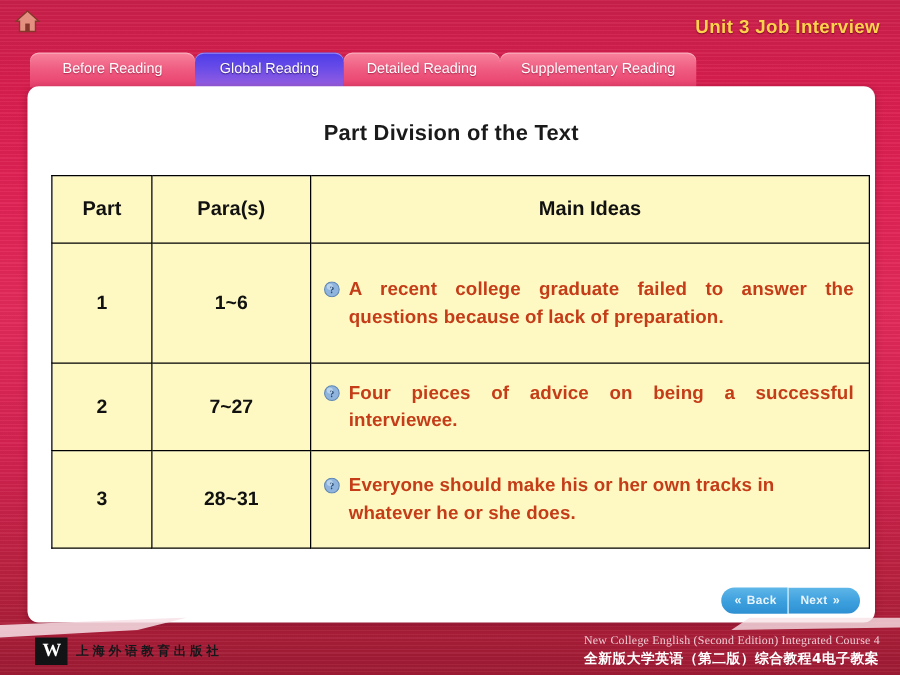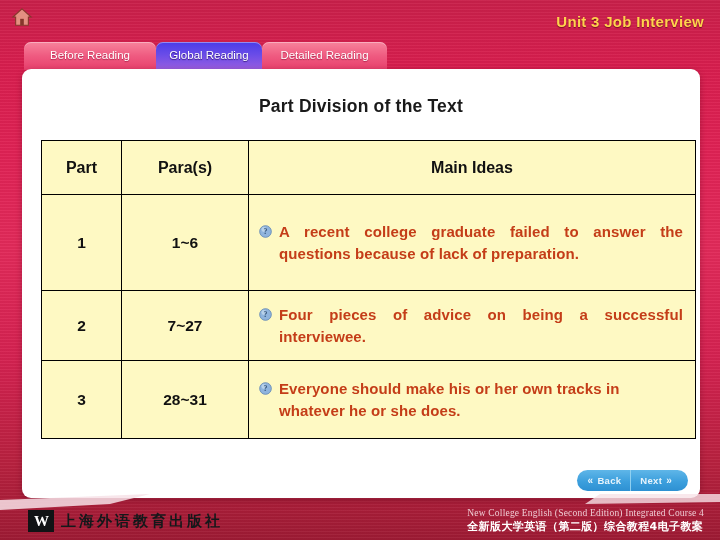--- a/index.html
+++ b/index.html
@@ -88,21 +88,21 @@
     text-align: center;
   }
 
   .tab.active {
     background: linear-gradient(180deg, #4a3ce8 0%, #6a4ce8 45%, #9a5fe0 100%);
     box-shadow: inset 0 1px 0 rgba(255,255,255,0.4);
     text-shadow: 0 1px 1px rgba(20,0,80,0.7);
   }
 
   .tab.w-before { width: 132px; }
-  .tab.w-global { width: 106px; }
+  .tab.w-global { width: 119px; }
   .tab.w-detailed { width: 125px; }
   .tab.w-after { width: 110px; }
   .tab.w-supp { width: 157px; }
 
   
   #panel {
     position: absolute;
     left: 22px;
     top: 69px;
     width: 678px;
@@ -242,21 +242,21 @@
     color: #ffffff;
     font-size: 15px;
     font-weight: bold;
     line-height: 22px;
     text-align: center;
     font-family: "Liberation Serif", serif;
     letter-spacing: -1px;
   }
 
   #press-name {
-    font-size: 15px;
+    font-size: 10px;
     font-weight: bold;
     color: #14181a;
     letter-spacing: 3px;
     font-family: "DejaVu Sans", sans-serif;
   }
 
   #footer-right {
     position: absolute;
     right: 16px;
     bottom: 6px;
@@ -304,20 +304,21 @@
     <path d="M12 2 L22 11 L19 11 L19 20 L5 20 L5 11 L2 11 Z" fill="#e8a089" stroke="#7e3a28" stroke-width="1.2"></path>
     <rect x="10" y="13" width="4" height="7" fill="#7e3a28"></rect>
   </svg>
 
   <div id="unit-title">Unit 3  Job Interview</div>
 
   <div id="tabs">
     <div class="tab w-before">Before Reading</div>
     <div class="tab active w-global">Global Reading</div>
     <div class="tab w-detailed">Detailed Reading</div>
+    <div class="tab w-supp">Supplementary Reading</div>
   </div>
 
   <div id="panel">
 
     <div id="slide-title">Part Division of the Text</div>
 
     <table id="part-table">
       <colgroup>
         <col class="col-part">
         <col class="col-paras">

